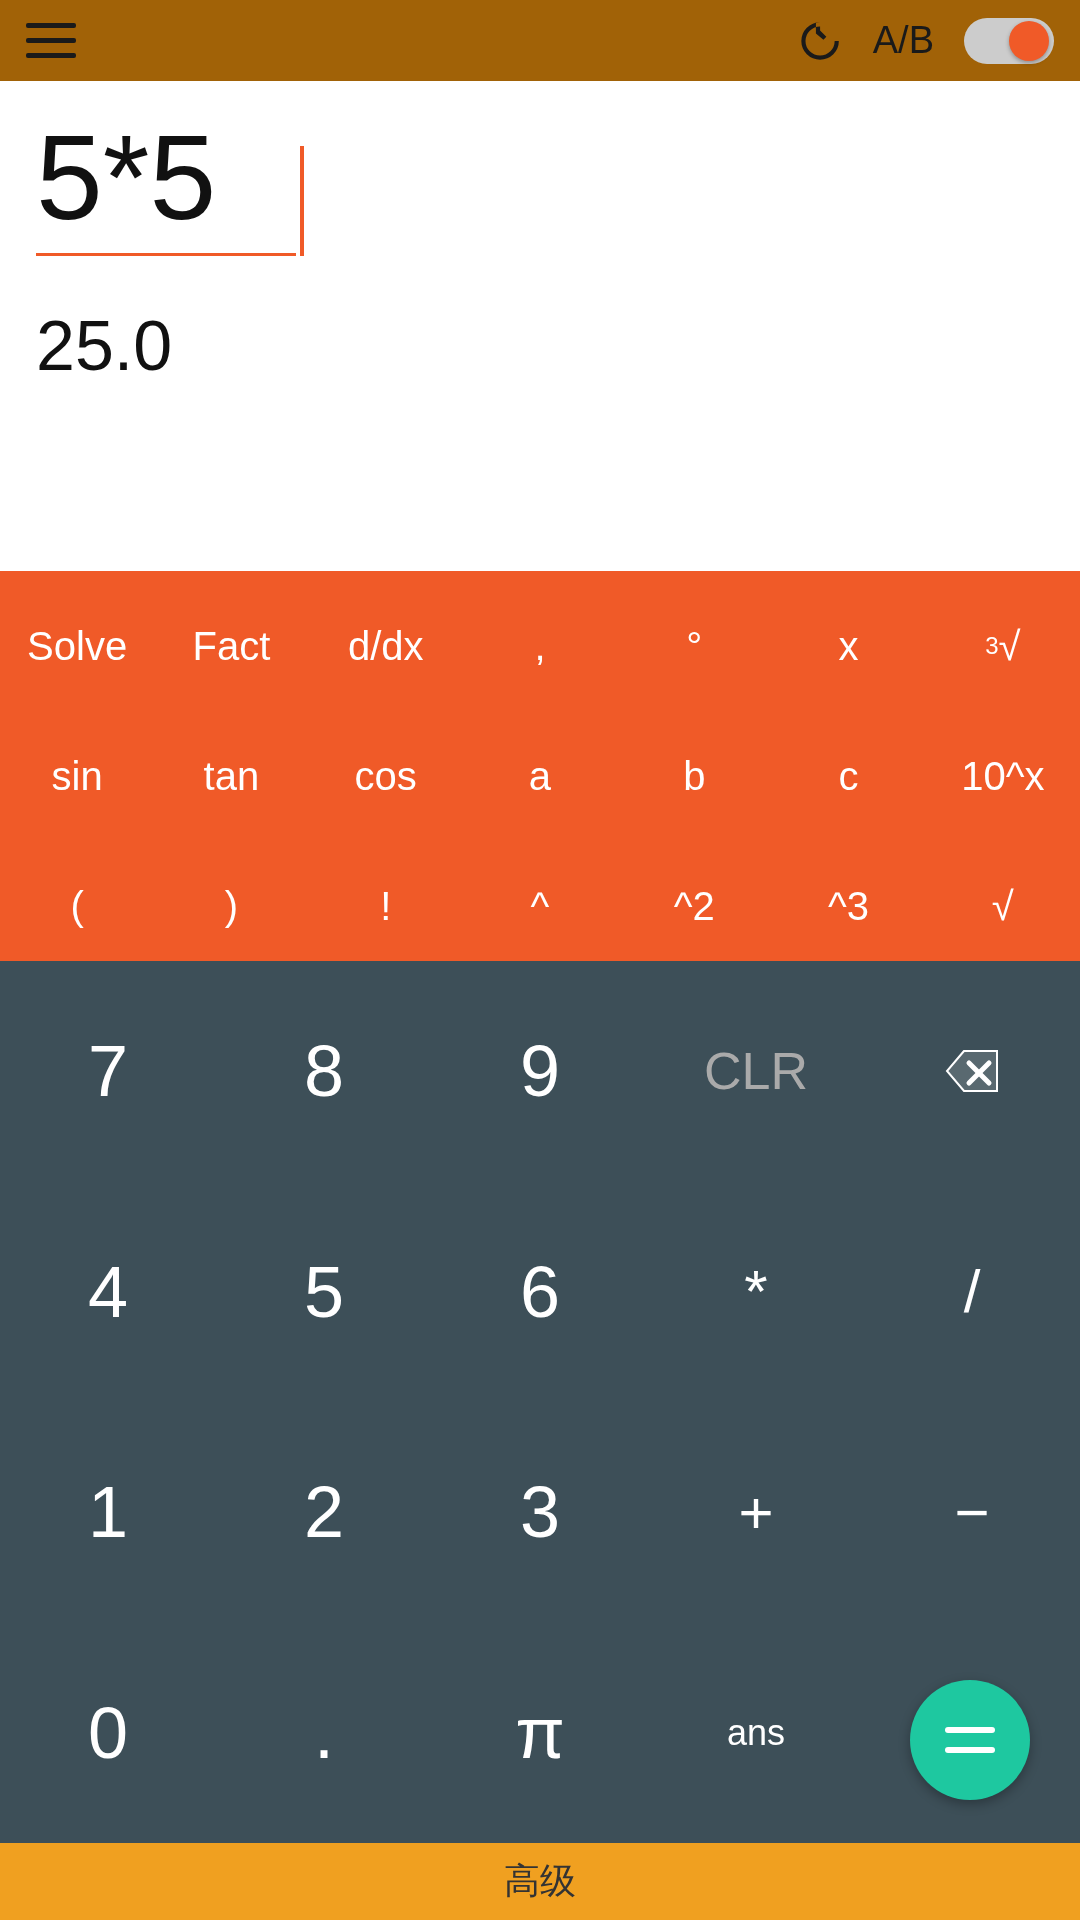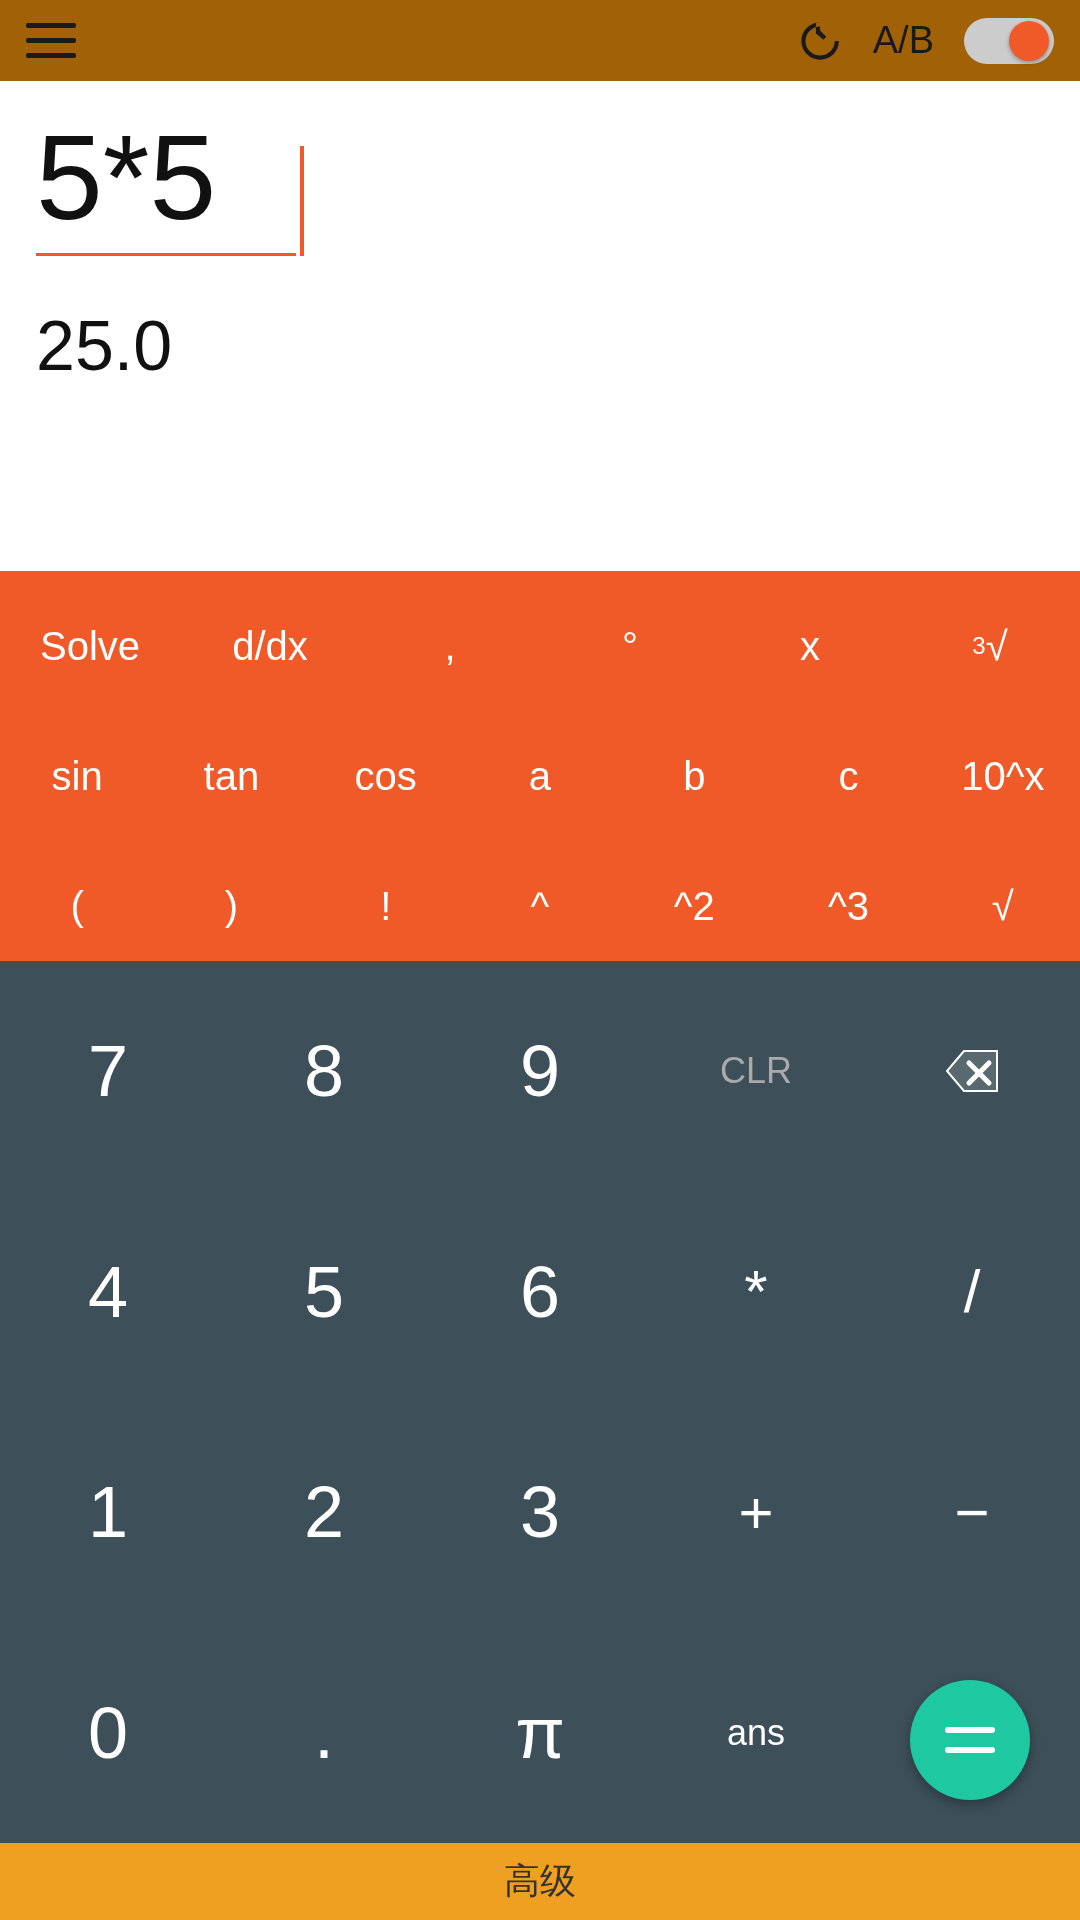--- a/index.html
+++ b/index.html
@@ -156,21 +156,21 @@
       cursor: pointer;
       border: none;
       background: transparent;
     }
 
     .num-btn.operator {
       font-size: 60px;
     }
 
     .num-btn.clr {
-      font-size: 36px;
+      font-size: 52px;
       font-weight: 500;
       color: #aaa;
     }
 
     .num-btn.backspace {
       font-size: 50px;
     }
 
     
     #fab {
@@ -249,20 +249,21 @@
   <div style="display:flex; align-items:flex-end;">
     <span id="expression">5*5</span>
       <span class="cursor-line"></span>
   </div>
   <div id="result">25.0</div>
 </div>
 
 <div id="scientific">
   <div class="sci-row">
     <div class="sci-btn">Solve</div>
+    <div class="sci-btn">Fact</div>
     <div class="sci-btn">d/dx</div>
     <div class="sci-btn">,</div>
     <div class="sci-btn">°</div>
     <div class="sci-btn">x</div>
     <div class="sci-btn"><sup>3</sup>√</div>
   </div>
   <div class="sci-row">
     <div class="sci-btn">sin</div>
     <div class="sci-btn">tan</div>
     <div class="sci-btn">cos</div>

